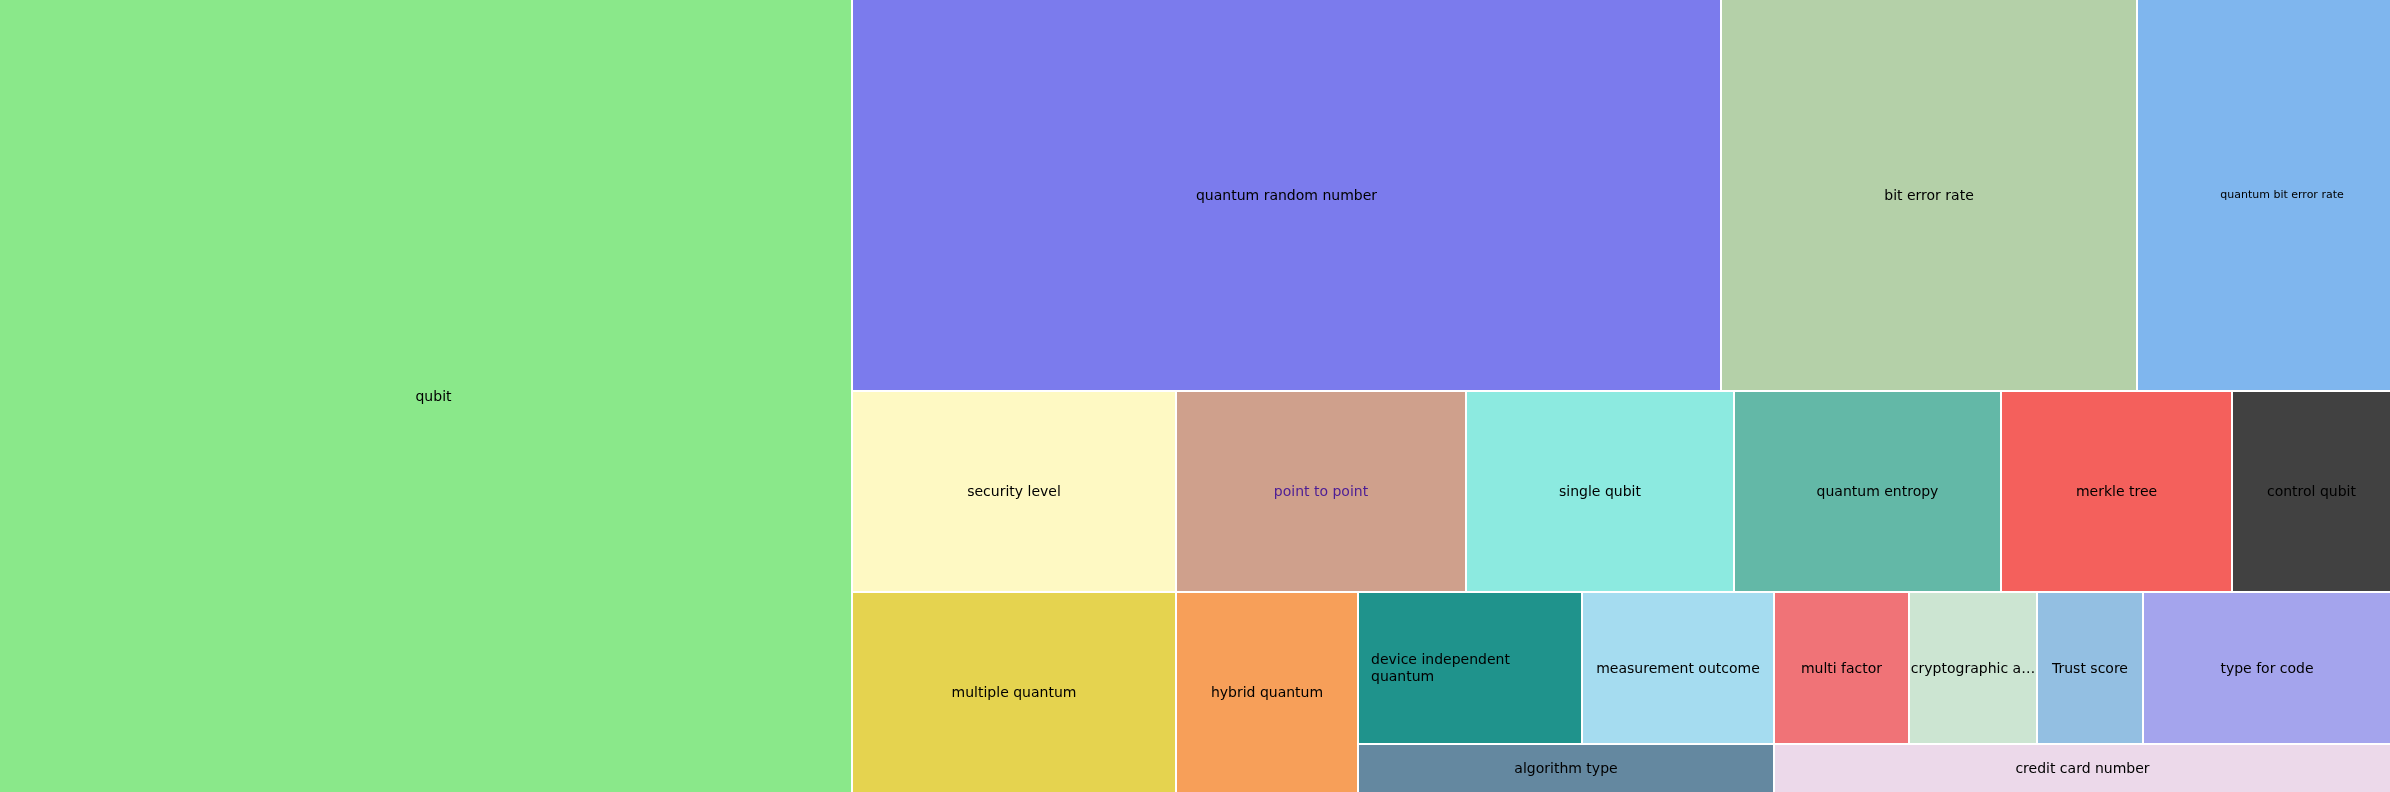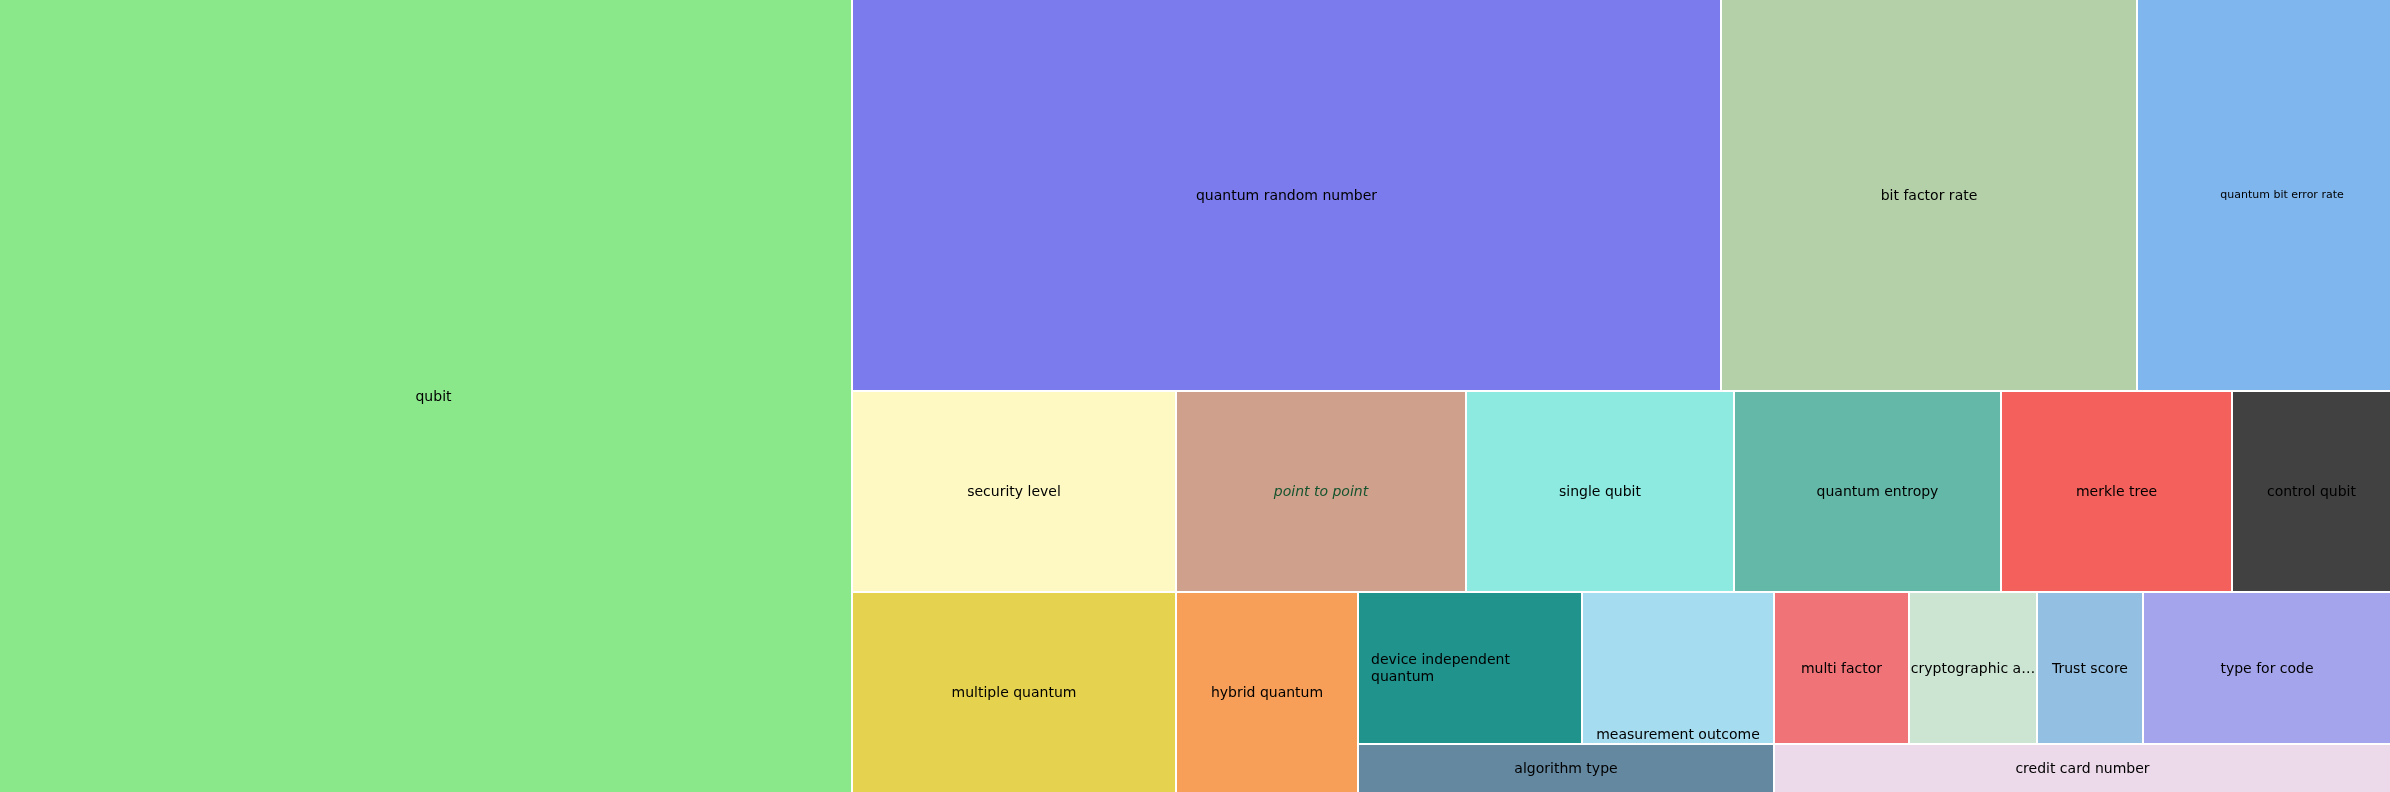--- a/index.html
+++ b/index.html
@@ -45,30 +45,30 @@
 <body>
 
 <div id="treemap" style="width: 2390px; height: 792px; background: rgb(255, 255, 255);">
     <div class="tile" style="left: 0px; top: 0px; width: 851px; height: 792px; background: rgb(138, 232, 138); padding-left: 16px;">
       <span class="tile-label" style="font-size: 14px; color: rgb(0, 0, 0);">qubit</span>
     </div>
     <div class="tile" style="left: 853px; top: 0px; width: 867px; height: 390px; background: rgb(123, 123, 237);">
       <span class="tile-label" style="font-size: 14px; color: rgb(0, 0, 0);">quantum random number</span>
     </div>
     <div class="tile" style="left: 1722px; top: 0px; width: 414px; height: 390px; background: rgb(180, 208, 168);">
-      <span class="tile-label" style="font-size: 14px; color: rgb(0, 0, 0);">bit factor rate</span>
+      <span class="tile-label" style="font-size: 14px; color: rgb(0, 0, 0);">bit error rate</span>
     </div>
     <div class="tile small" style="left: 2138px; top: 0px; width: 288px; height: 390px; background: rgb(127, 182, 238);">
       <span class="tile-label" style="font-size: 11px; color: rgb(0, 0, 0);">quantum bit error rate</span>
     </div>
     <div class="tile" style="left: 853px; top: 392px; width: 322px; height: 199px; background: #fef9c3;">
       <span class="tile-label" style="font-size: 14px; color: rgb(0, 0, 0);">security level</span>
     </div>
     <div class="tile" style="left: 1177px; top: 392px; width: 288px; height: 199px; background: rgb(207, 160, 140);">
-      <span class="tile-label" style="font-size: 14px; color: #14532d; font-style: italic;">point to point</span>
+      <span class="tile-label" style="font-size: 14px; color: #4c1d95;">point to point</span>
     </div>
     <div class="tile" style="left: 1467px; top: 392px; width: 266px; height: 199px; background: rgb(140, 234, 224);">
       <span class="tile-label" style="font-size: 14px; color: rgb(0, 0, 0);">single qubit</span>
     </div>
     <div class="tile" style="left: 1735px; top: 392px; width: 265px; height: 199px; background: rgb(99, 184, 167); padding-left: 20px;">
       <span class="tile-label" style="font-size: 14px; color: rgb(0, 0, 0);">quantum entropy</span>
     </div>
     <div class="tile" style="left: 2002px; top: 392px; width: 229px; height: 199px; background: rgb(244, 96, 92);">
       <span class="tile-label" style="font-size: 14px; color: rgb(0, 0, 0);">merkle tree</span>
     </div>
@@ -77,21 +77,21 @@
     </div>
     <div class="tile" style="left: 853px; top: 593px; width: 322px; height: 199px; background: rgb(229, 211, 79);">
       <span class="tile-label" style="font-size: 14px; color: rgb(0, 0, 0);">multiple quantum</span>
     </div>
     <div class="tile" style="left: 1177px; top: 593px; width: 180px; height: 199px; background: rgb(247, 159, 89);">
       <span class="tile-label" style="font-size: 14px; color: rgb(0, 0, 0);">hybrid quantum</span>
     </div>
     <div class="tile wrap" style="left: 1359px; top: 593px; width: 222px; height: 150px; background: rgb(31, 147, 140);">
       <span class="tile-label" style="font-size: 14px; color: rgb(0, 0, 0);">device independent quantum</span>
     </div>
-    <div class="tile" style="left: 1583px; top: 593px; width: 190px; height: 150px; background: rgb(165, 220, 240); align-items: flex-end;">
+    <div class="tile" style="left: 1583px; top: 593px; width: 190px; height: 150px; background: rgb(165, 220, 240);">
       <span class="tile-label" style="font-size: 14px; color: rgb(0, 0, 0);">measurement outcome</span>
     </div>
     <div class="tile" style="left: 1775px; top: 593px; width: 133px; height: 150px; background: rgb(240, 115, 119);">
       <span class="tile-label" style="font-size: 14px; color: rgb(0, 0, 0);">multi factor</span>
     </div>
     <div class="tile" style="left: 1910px; top: 593px; width: 126px; height: 150px; background: rgb(204, 229, 210);">
       <span class="tile-label" style="font-size: 14px; color: rgb(0, 0, 0);">cryptographic a…</span>
     </div>
     <div class="tile" style="left: 2038px; top: 593px; width: 104px; height: 150px; background: rgb(147, 191, 226);">
       <span class="tile-label" style="font-size: 14px; color: rgb(0, 0, 0);">Trust score</span>

